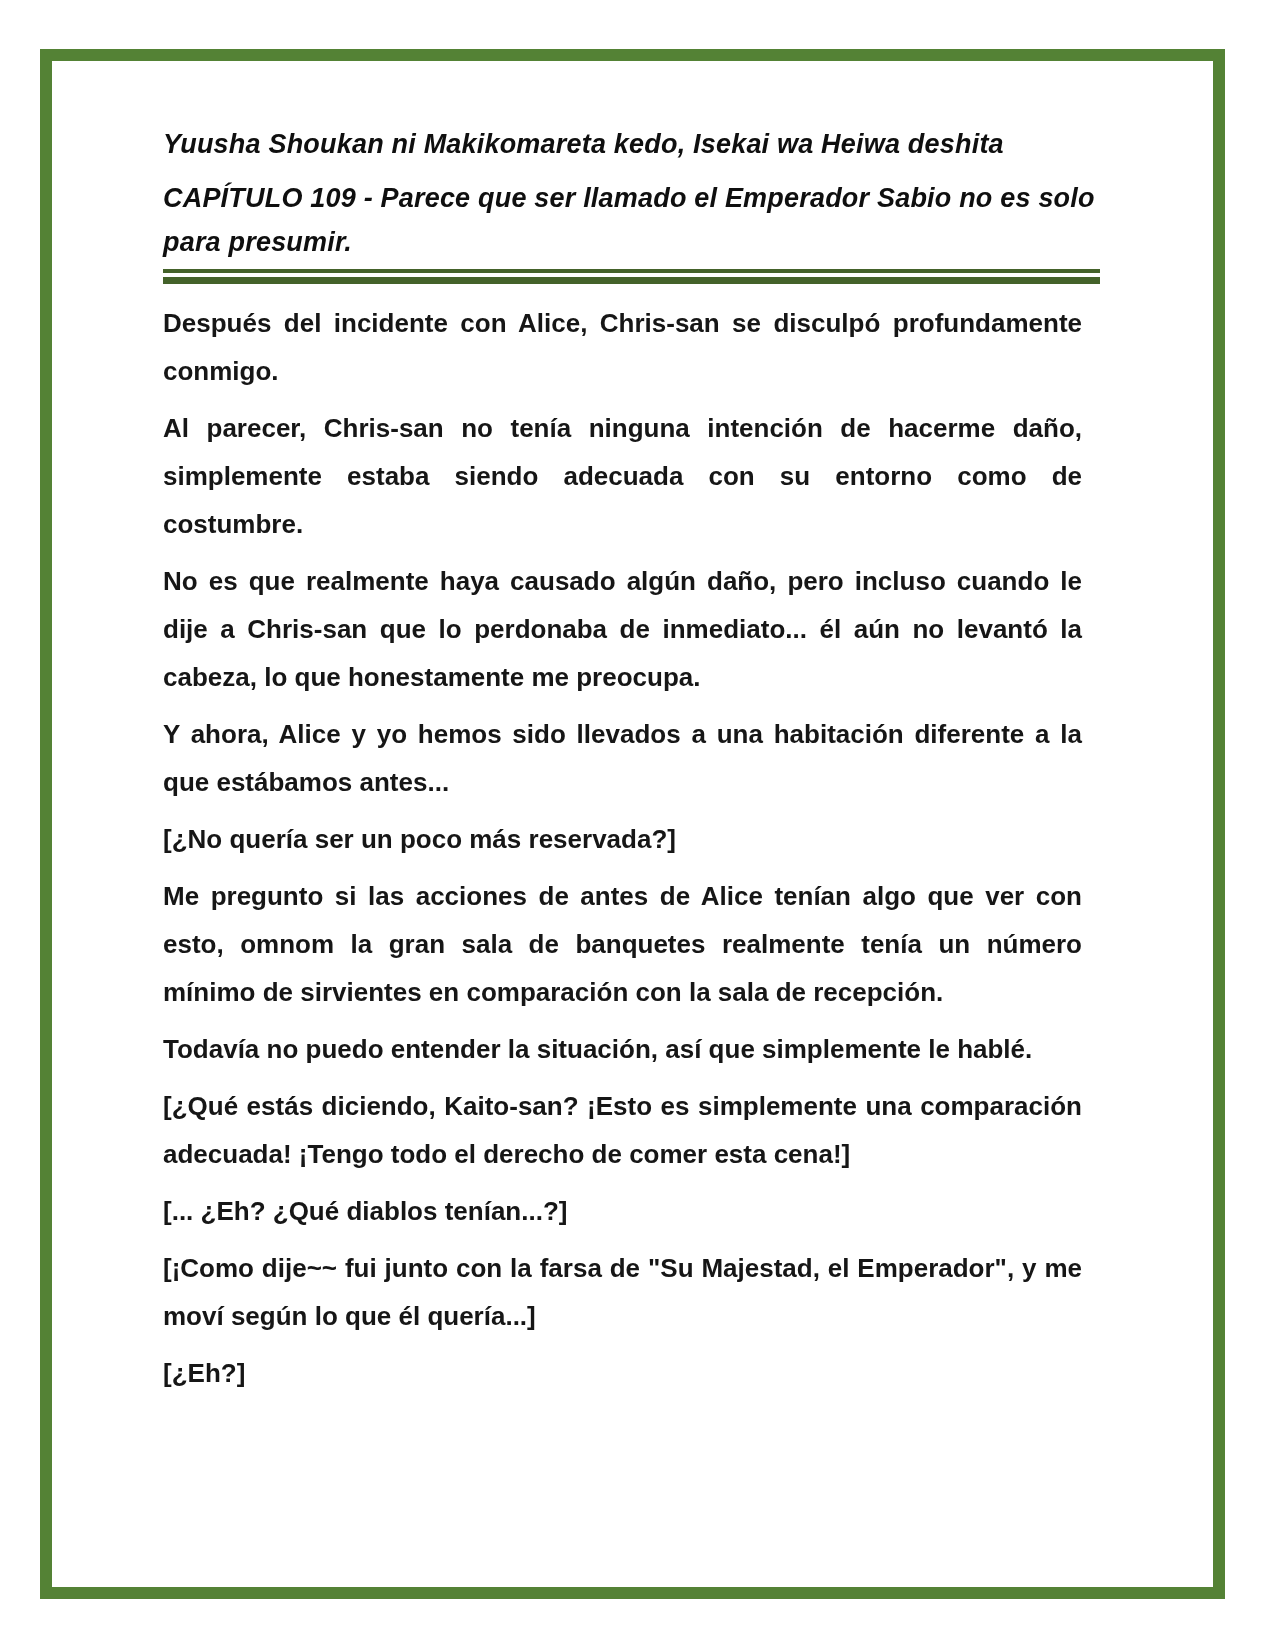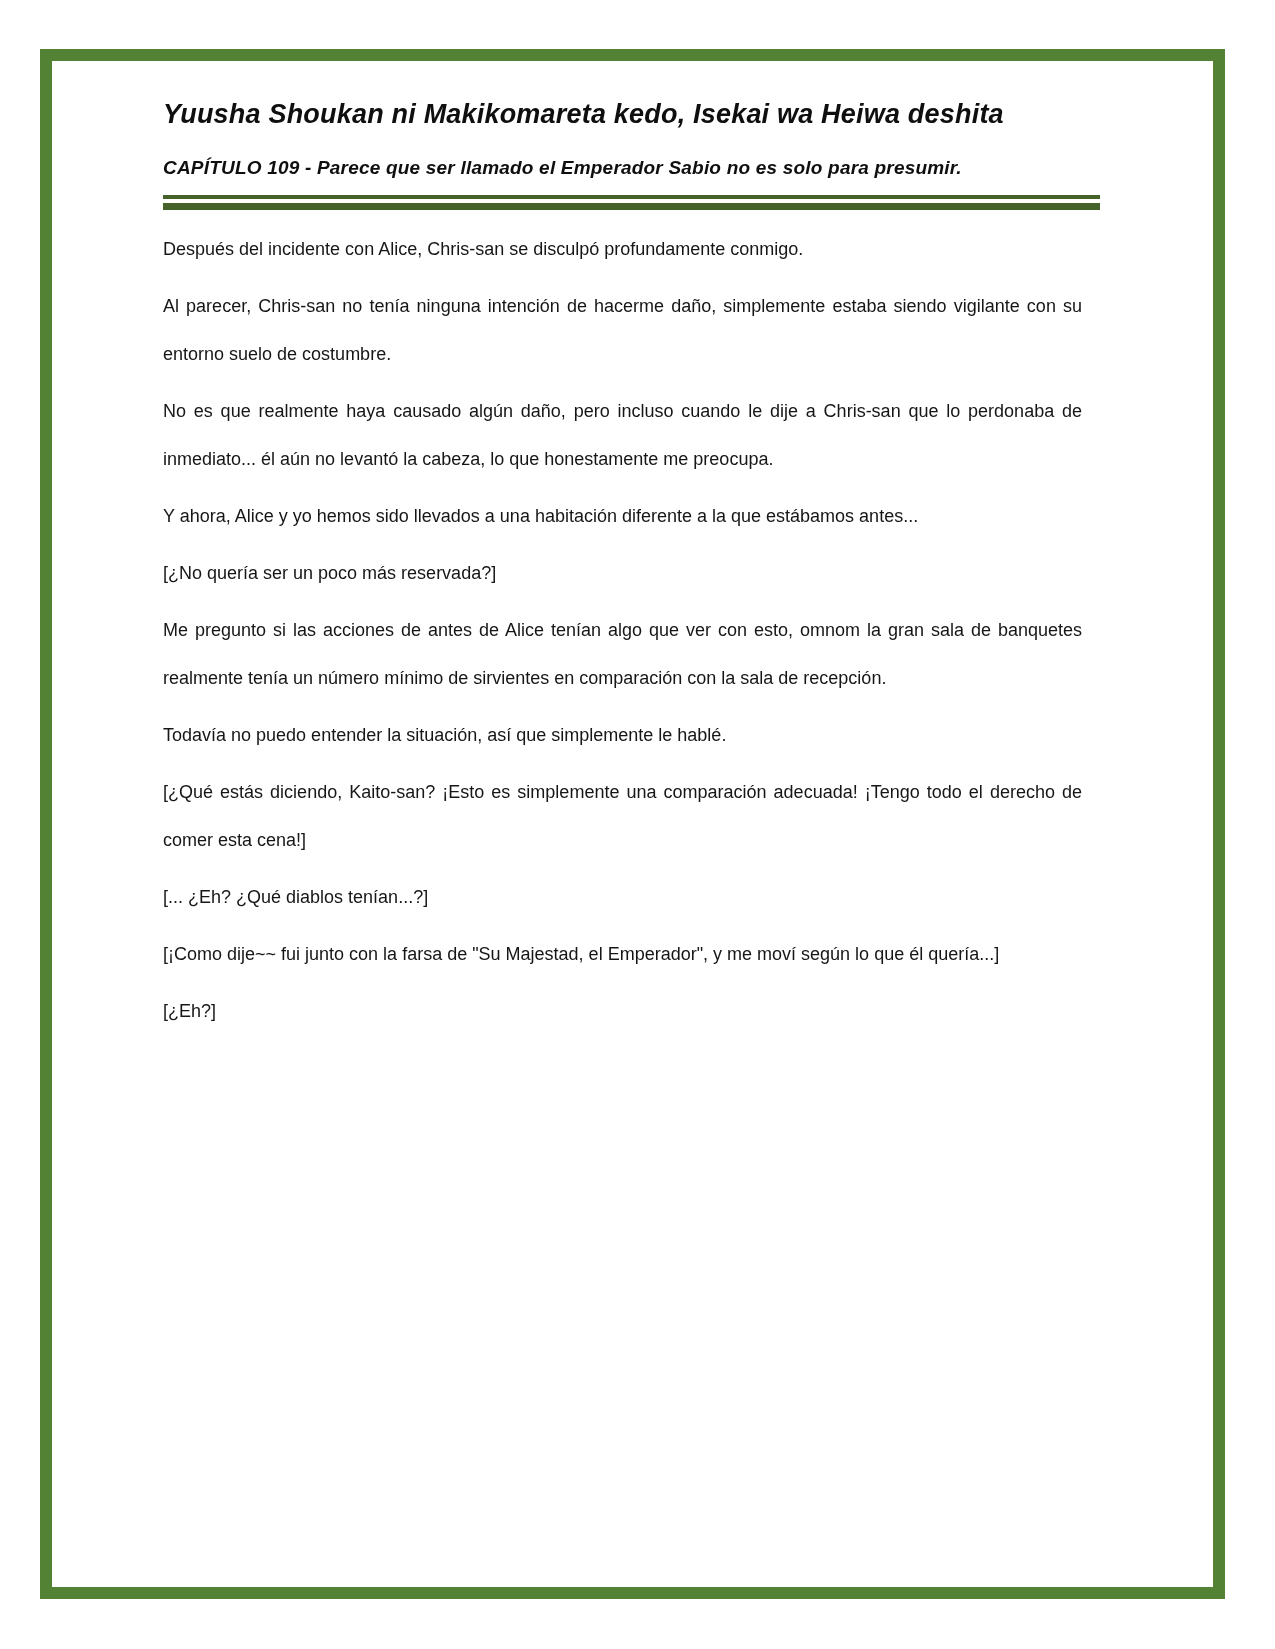--- a/index.html
+++ b/index.html
@@ -21,76 +21,77 @@
     top: 49px;
     width: 1185px;
     height: 1550px;
     box-sizing: border-box;
     border: 12px solid var(--frame-color, #548235);
     background: #ffffff;
   }
   .content {
     position: absolute;
     left: 163px;
-    top: 93px;
+    top: 123px;
     width: 937px;
   }
   .series-title {
     font-family: "Liberation Sans", sans-serif;
     font-weight: bold;
     font-style: italic;
     font-size: 27px;
     line-height: 42px;
     margin: 0 0 11px 0;
     color: #0f0f0f;
     letter-spacing: 0.2px;
   }
   .chapter-title {
     font-family: "Liberation Sans", sans-serif;
     font-weight: bold;
     font-style: italic;
-    font-size: 19px;
+    font-size: 27px;
     line-height: 44px;
     margin: 0;
     color: #0f0f0f;
     letter-spacing: 0.2px;
   }
   .title-rule {
     margin-top: 5px;
     height: 4px;
     border-top: 4px solid var(--rule-color, #44622a);
     border-bottom: 7px solid var(--rule-color, #44622a);
     width: 100%;
   }
   .body-text {
     margin-top: 15px;
   }
   .body-text p {
-    font-size: 18px;
+    font-size: 26px;
     line-height: 48px;
     margin: 0 18px 9px 0;
     text-align: justify;
     color: #161616;
+    font-weight: bold;
   }
 </style>
 </head>
 <body style="--frame-color: #548235; --rule-color: #44622a;">
 
 <div class="page-frame"></div>
 
 <div class="content">
   <h1 class="series-title">Yuusha Shoukan ni Makikomareta kedo, Isekai wa Heiwa deshita</h1>
 
   <h2 class="chapter-title">CAPÍTULO 109 - Parece que ser llamado el Emperador Sabio no es solo para presumir.</h2>
 
   <div class="title-rule"></div>
 
   <div class="body-text">
     <p>Después del incidente con Alice, Chris-san se disculpó profundamente conmigo.</p>
-    <p>Al parecer, Chris-san no tenía ninguna intención de hacerme daño, simplemente estaba siendo vigilante con su entorno suelo de costumbre.</p>
+    <p>Al parecer, Chris-san no tenía ninguna intención de hacerme daño, simplemente estaba siendo adecuada con su entorno como de costumbre.</p>
     <p>No es que realmente haya causado algún daño, pero incluso cuando le dije a Chris-san que lo perdonaba de inmediato... él aún no levantó la cabeza, lo que honestamente me preocupa.</p>
     <p>Y ahora, Alice y yo hemos sido llevados a una habitación diferente a la que estábamos antes...</p>
     <p>[¿No quería ser un poco más reservada?]</p>
     <p>Me pregunto si las acciones de antes de Alice tenían algo que ver con esto, omnom la gran sala de banquetes realmente tenía un número mínimo de sirvientes en comparación con la sala de recepción.</p>
     <p>Todavía no puedo entender la situación, así que simplemente le hablé.</p>
     <p>[¿Qué estás diciendo, Kaito-san? ¡Esto es simplemente una comparación adecuada! ¡Tengo todo el derecho de comer esta cena!]</p>
     <p>[... ¿Eh? ¿Qué diablos tenían...?]</p>
     <p>[¡Como dije~~ fui junto con la farsa de "Su Majestad, el Emperador", y me moví según lo que él quería...]</p>
     <p>[¿Eh?]</p>
   </div>

